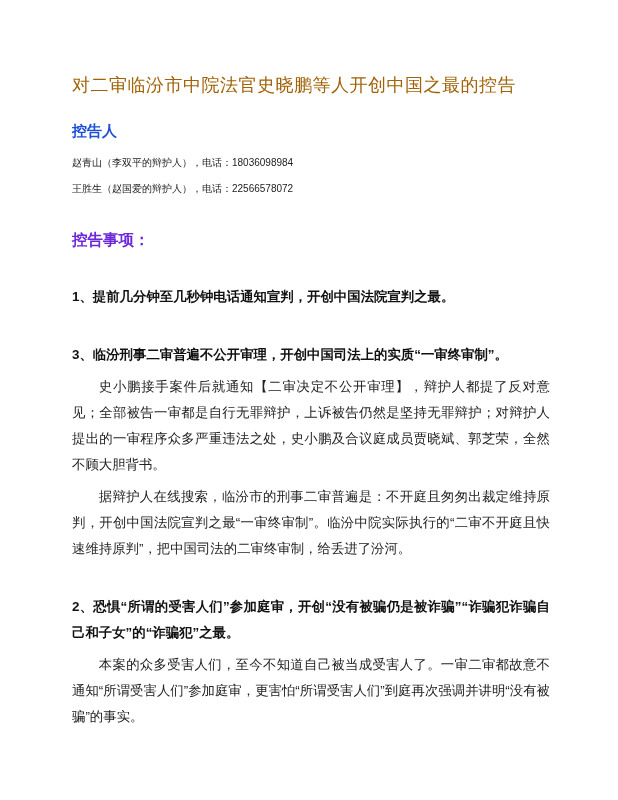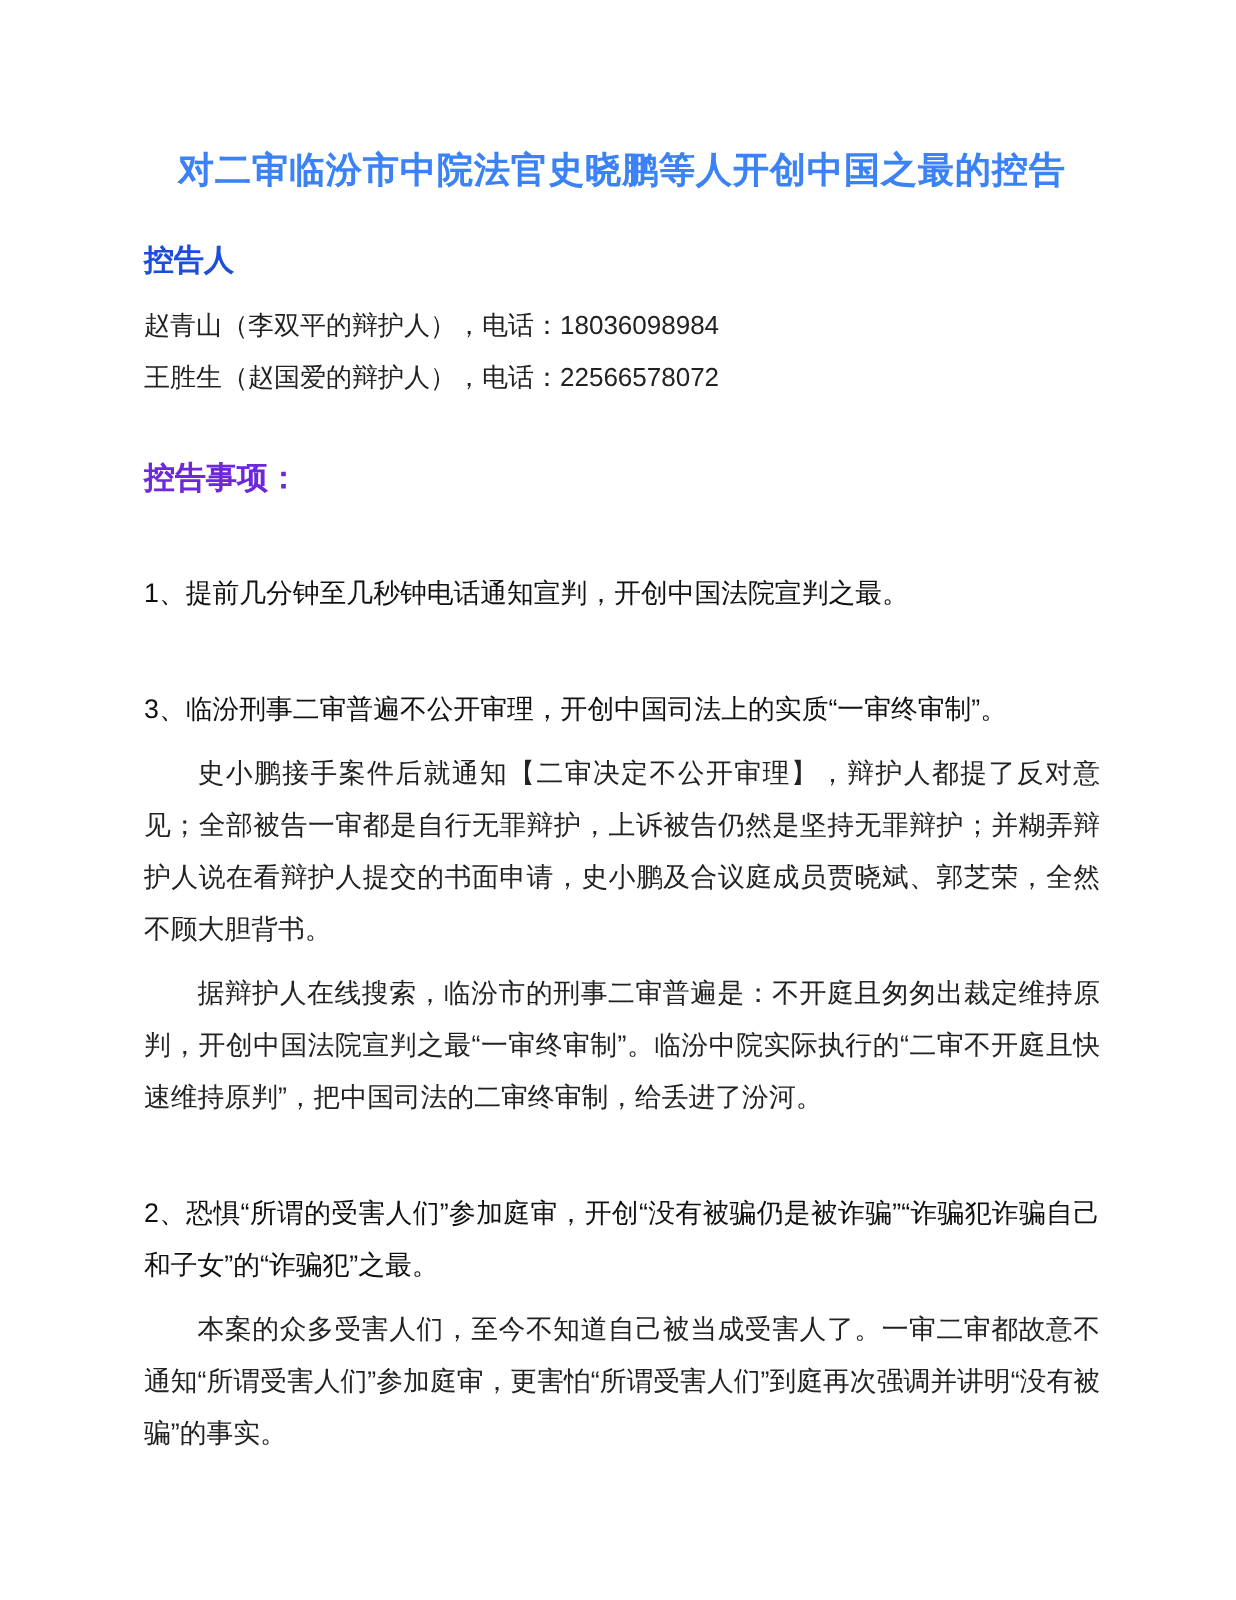--- a/index.html
+++ b/index.html
@@ -16,50 +16,49 @@
     color: #1c1c1c;
     overflow: hidden;
   }
   .content {
     width: 478px;
     margin: 0 auto 0 72px;
     padding-top: 70px;
   }
   .doc-title {
     font-size: 18px;
-    font-weight: bold;
-    color: #3b82f6;
-    text-align: center;
+    font-weight: normal;
+    color: #a16207;
     line-height: 30px;
     letter-spacing: 0.5px;
   }
   .claimants-heading {
     margin-top: 20px;
     font-size: 15px;
     font-weight: bold;
     color: #1d4ed8;
     line-height: 22px;
   }
   .claimant-line {
-    font-size: 13px;
+    font-size: 10px;
     line-height: 26px;
     color: #222;
   }
   .claimants-list { margin-top: 8px; }
   .matters-heading {
     margin-top: 26px;
     font-size: 15.5px;
     font-weight: bold;
     color: #6d28d9;
     line-height: 24px;
   }
   .section { margin-top: 32px; }
   .section-heading {
     font-size: 13.4px;
-    font-weight: normal;
+    font-weight: bold;
     color: #111;
     line-height: 26px;
     text-align: justify;
   }
   .paragraph {
     margin: 6px 0 0 0;
     font-size: 13.4px;
     line-height: 26px;
     color: #222;
     text-indent: 2em;
@@ -82,21 +81,21 @@
     </div>
 
     <div class="matters-heading">控告事项：</div>
 
     <div class="section">
       <div class="section-heading">1、提前几分钟至几秒钟电话通知宣判，开创中国法院宣判之最。</div>
     </div>
 
     <div class="section">
       <div class="section-heading">3、临汾刑事二审普遍不公开审理，开创中国司法上的实质“一审终审制”。</div>
-      <p class="paragraph">史小鹏接手案件后就通知【二审决定不公开审理】，辩护人都提了反对意见；全部被告一审都是自行无罪辩护，上诉被告仍然是坚持无罪辩护；并糊弄辩护人说在看辩护人提交的书面申请，史小鹏及合议庭成员贾晓斌、郭芝荣，全然不顾大胆背书。</p>
+      <p class="paragraph">史小鹏接手案件后就通知【二审决定不公开审理】，辩护人都提了反对意见；全部被告一审都是自行无罪辩护，上诉被告仍然是坚持无罪辩护；对辩护人提出的一审程序众多严重违法之处，史小鹏及合议庭成员贾晓斌、郭芝荣，全然不顾大胆背书。</p>
       <p class="paragraph">据辩护人在线搜索，临汾市的刑事二审普遍是：不开庭且匆匆出裁定维持原判，开创中国法院宣判之最“一审终审制”。临汾中院实际执行的“二审不开庭且快速维持原判”，把中国司法的二审终审制，给丢进了汾河。</p>
     </div>
 
     <div class="section">
       <div class="section-heading">2、恐惧“所谓的受害人们”参加庭审，开创“没有被骗仍是被诈骗”“诈骗犯诈骗自己和子女”的“诈骗犯”之最。</div>
       <p class="paragraph">本案的众多受害人们，至今不知道自己被当成受害人了。一审二审都故意不通知“所谓受害人们”参加庭审，更害怕“所谓受害人们”到庭再次强调并讲明“没有被骗”的事实。</p>
     </div>
 
   </div>
 

